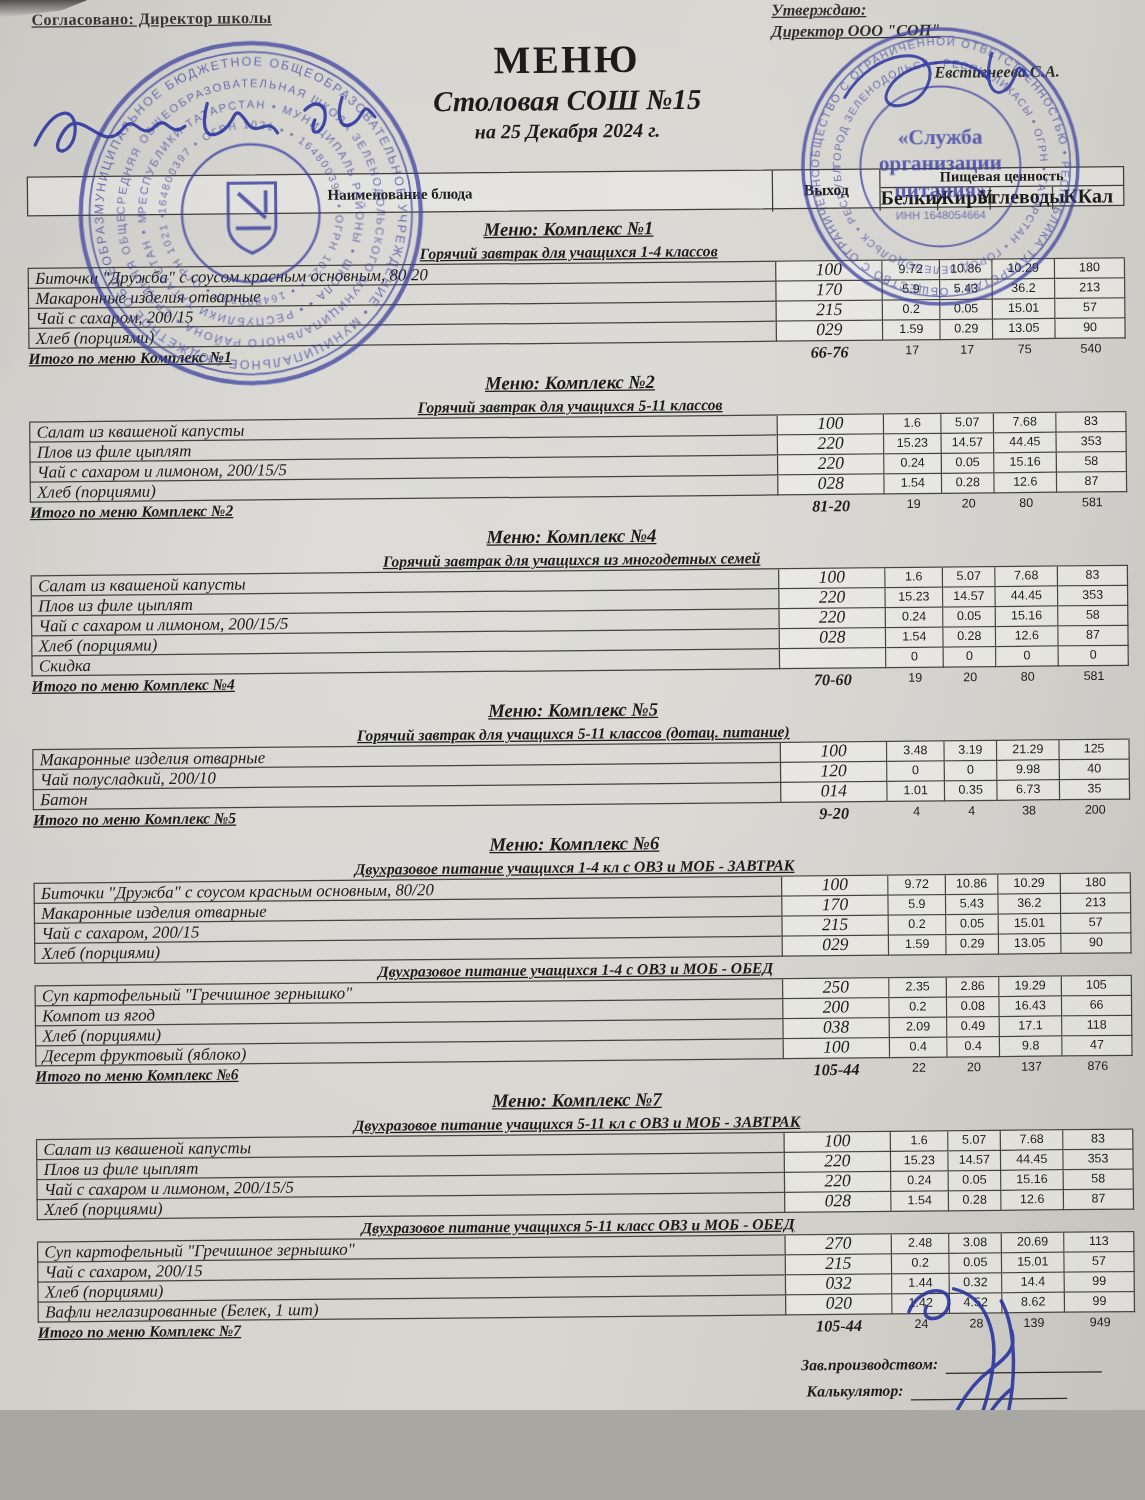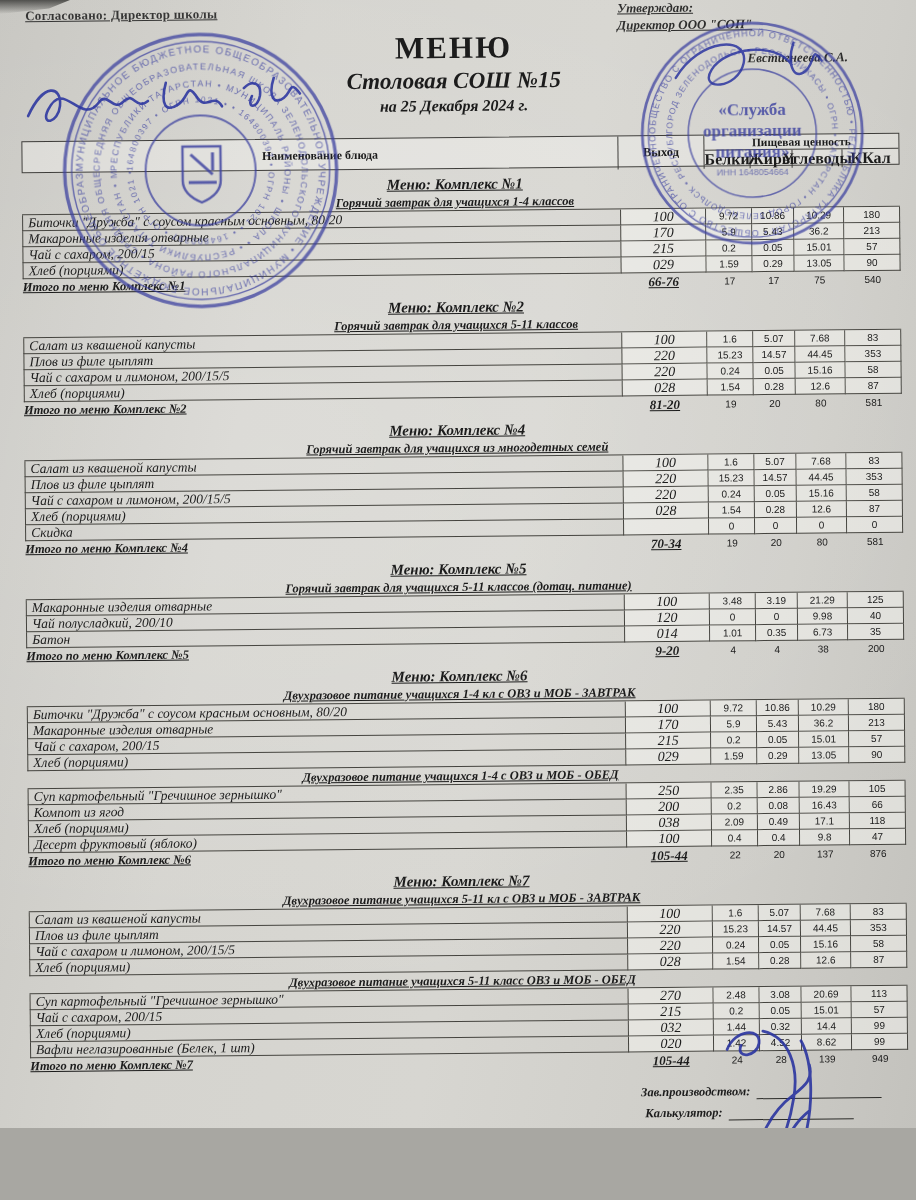--- a/index.html
+++ b/index.html
@@ -47,21 +47,21 @@
   .group-subtitle{text-align:center;font-weight:bold;font-style:italic;font-size:12.5px;line-height:13px;text-decoration:underline;margin:3px 0 1px 0;}
   .rows-block{margin:1px 13px 0 25px;border-top:1.2px solid #45443f;}
   .menu-row{height:16px;}
   .cell{display:flex;align-items:center;overflow:hidden;white-space:nowrap;border-bottom:1.2px solid #45443f;}
   .cell.name{font-style:italic;font-size:13.5px;padding-left:5px;border-left:1.2px solid #45443f;}
   .cell.out{font-style:italic;font-size:14px;justify-content:center;border-left:1.2px solid #45443f;border-right:1.2px solid #45443f;background:rgba(252,252,248,.45);}
   .cell.val{font-family:"Liberation Sans",sans-serif;font-size:10px;justify-content:center;border-right:1.2px solid #45443f;background:rgba(252,252,248,.45);}
   .total-row{height:17px;margin:0 13px 0 25px;font-weight:bold;align-items:center;}
   .tcell{display:flex;align-items:center;overflow:hidden;white-space:nowrap;}
   .tcell.label{font-style:italic;font-size:12.5px;text-decoration:underline;}
-  .tcell.out{font-style:italic;font-size:13px;justify-content:center;text-decoration:underline;}
+  .tcell.out{font-style:italic;font-size:13px;justify-content:center;}
   .tcell.val{font-family:"Liberation Sans",sans-serif;font-size:10px;justify-content:center;font-weight:normal;}
 
   .footer{margin-top:10px;display:flex;flex-direction:column;align-items:flex-end;padding-right:40px;}
   .fline{display:flex;align-items:flex-end;font-style:italic;font-weight:bold;font-size:12.5px;margin-top:6px;}
   .fline .sig-space{display:inline-block;width:125px;border-bottom:1.2px solid #2b2b28;margin-left:6px;height:14px;}
 
   .stamp,.sig{position:absolute;pointer-events:none;}
   .stamp{opacity:.82;filter:blur(.2px);}
 </style>
 </head>
@@ -232,21 +232,21 @@
               <div class="cell name">Скидка</div>
               <div class="cell out"></div>
               <div class="cell val">0</div>
               <div class="cell val">0</div>
               <div class="cell val">0</div>
               <div class="cell val">0</div>
             </div>
           </div>
           <div class="total-row grid-cols">
             <div class="tcell label">Итого по меню Комплекс №4</div>
-            <div class="tcell out">70-34</div>
+            <div class="tcell out">70-60</div>
             <div class="tcell val">19</div>
             <div class="tcell val">20</div>
             <div class="tcell val">80</div>
             <div class="tcell val">581</div>
           </div>
         </div>
         <div class="section">
           <div class="section-title">Меню: Комплекс №5</div>
           <div class="group-subtitle">Горячий завтрак для учащихся 5-11 классов (дотац. питание)</div>
           <div class="rows-block">

